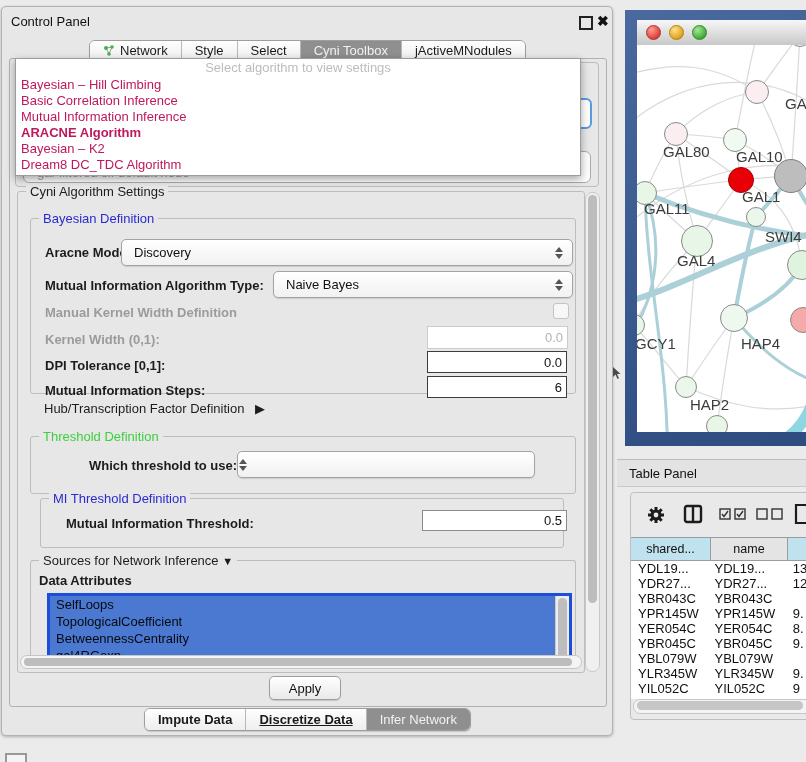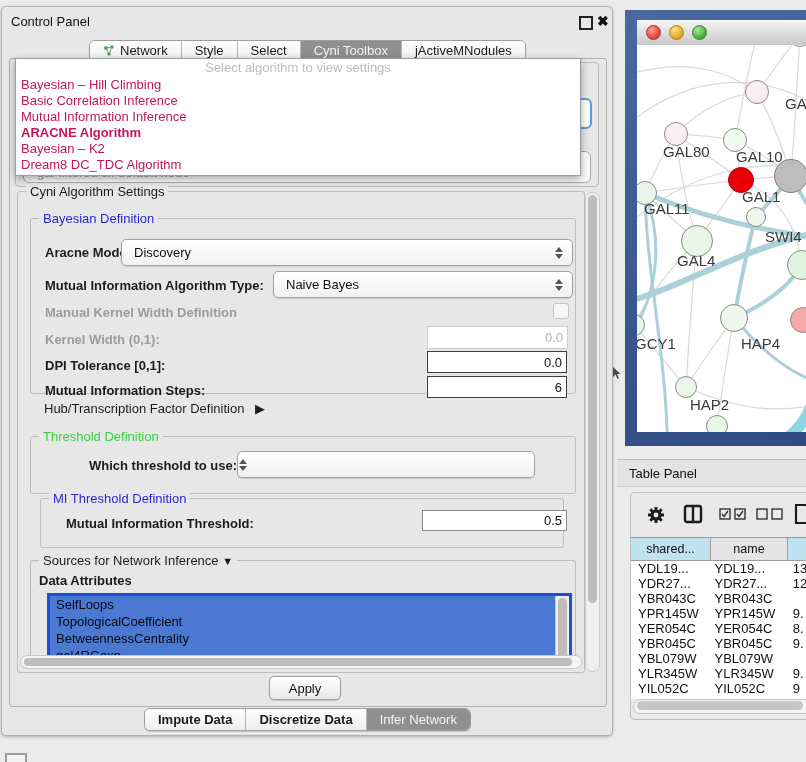--- a/index.html
+++ b/index.html
@@ -226,21 +226,21 @@
     <div class="abs sbar-v" style="left:583px;top:185px;width:13px;height:478px;z-index:3;">
       <div class="thumb" style="width:9px;height:408px;margin:2px auto 0;"></div>
     </div>
 
     <div class="abs btn" style="left:267px;top:669px;width:70px;height:22px;">Apply</div>
 
     <div class="abs tabgroup" style="left:142px;top:701px;height:21px;">
       <div class="tab bold" style="line-height:21px;">
           <span>Impute Data</span>
         </div>
-      <div class="tab bold" style="line-height:21px;">
+      <div class="tab bold" style="line-height:21px;text-decoration:underline;">
           <span>Discretize Data</span>
         </div>
       <div class="tab sel" style="line-height:21px;">
           <span>Infer Network</span>
         </div>
     </div>
   </div>
 
   <svg class="abs" style="left:612px;top:366px;" width="10" height="14" viewBox="0 0 10 14">
     <path d="M1,1 L1,11 L3.5,8.5 L5.5,13 L7,12.2 L5,8 L8.5,8 Z" fill="#4a4a4a"></path>

